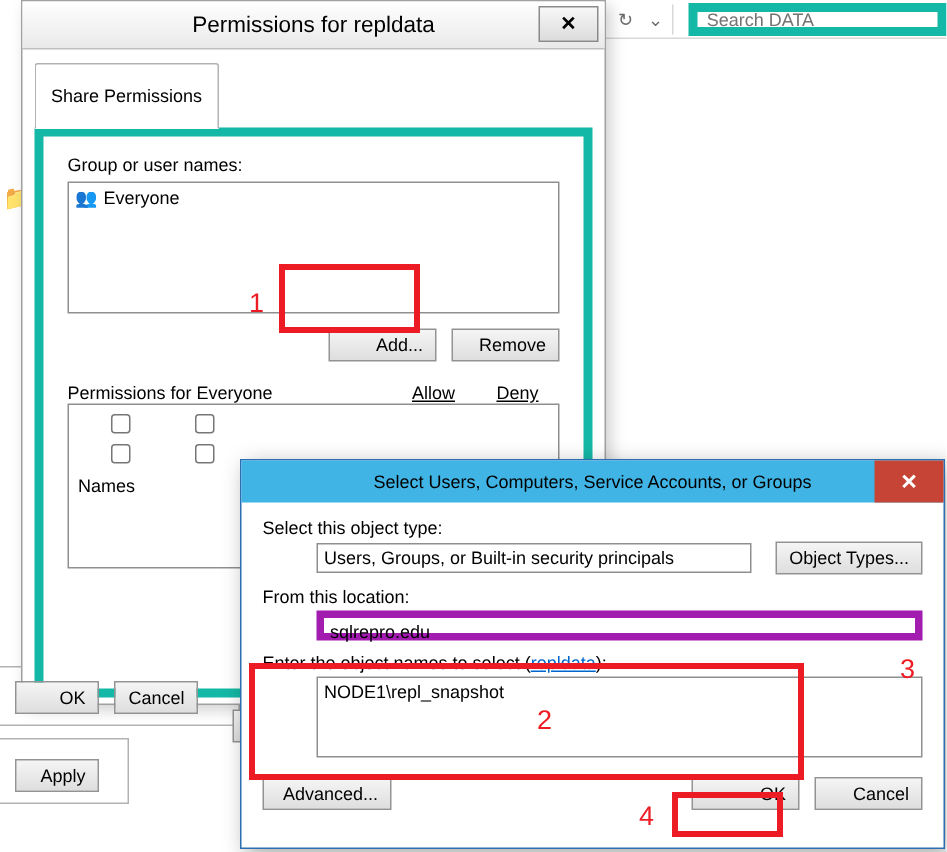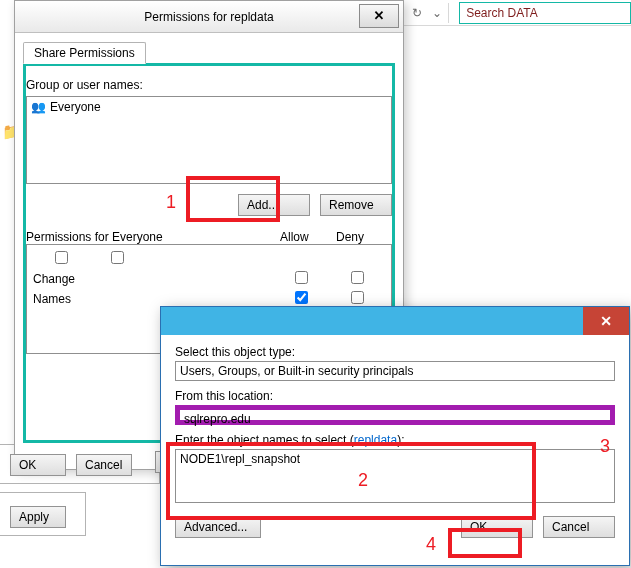--- a/index.html
+++ b/index.html
@@ -28,23 +28,23 @@
     gap: 10px;
     color: #6b6b6b;
     font-size: 12px;
   }
   .divider-v {
     width: 1px; height: 20px; background: #d8d8d8; margin: 0 6px;
   }
   .search-box {
     flex: 1;
     height: 22px;
-    border: 1px solid #14b8a6;
+    border: 6px solid #14b8a6;
     padding: 0 6px;
-    color: #7f1d1d;
+    color: #737373;
     display: flex; align-items: center;
     background: #fff;
     margin-left: 4px;
   }
   .folder-left {
     position: absolute;
     left: 2px; top: 122px;
     font-size: 16px;
   }
 
@@ -59,51 +59,51 @@
     box-shadow: 3px 3px 10px rgba(0,0,0,.2);
   }
   .dlg-perm .titlebar {
     height: 32px;
     background: linear-gradient(#fff,#e9e9e9);
     border-bottom: 1px solid #bfbfbf;
     display: flex; align-items: center; justify-content: center;
     position: relative;
   }
   .dlg-perm .titlebar .title {
-    font-size: 12px;
+    font-size: 15px;
   }
   .close-x {
     position: absolute; right: 4px; top: 3px;
     width: 40px; height: 24px;
     border: 1px solid #8a8a8a;
     background: linear-gradient(#f7f7f7,#dcdcdc);
     text-align: center;
     line-height: 22px;
     font-size: 13px;
     font-weight: bold;
   }
 
   .tab-row {
     margin: 8px 8px 0 8px;
   }
   .tab {
     display: inline-block;
-    padding: 3px 10px;
+    padding: 14px 10px;
     border: 1px solid #b3b3b3;
     border-bottom-color: #fff;
     background: #fff;
     position: relative;
     top: 1px;
     border-radius: 2px 2px 0 0;
   }
   .tab-panel {
     margin: 0 8px 8px 8px;
-    border: 3px solid #14b8a6;
+    border: 6px solid #14b8a6;
     height: 380px;
-    padding: 12px 0;
+    padding: 12px 16px;
   }
 
   .section-label { margin-bottom: 4px; }
   .userlist {
     border: 1px solid #8f8f8f;
     height: 88px;
     background: #fff;
     padding: 2px;
   }
   .userlist-item {
@@ -115,32 +115,32 @@
   .btnrow-right {
     display: flex; justify-content: flex-end; gap: 10px;
     margin-top: 10px;
   }
   .winbtn {
     min-width: 72px;
     height: 22px;
     border: 1px solid #939393;
     background: linear-gradient(#f5f5f5,#dedede);
     font-size: 12px;
-    text-align: left;
+    text-align: right;
     line-height: 20px;
     padding: 0 8px;
     cursor: default;
   }
 
   .perm-header {
     display: flex;
     margin-top: 14px;
   }
   .perm-header .name-col { flex: 1; }
-  .perm-header .hcol { width: 56px; text-align: left; }
+  .perm-header .hcol { width: 56px; text-align: center; text-decoration: underline; }
   .perm-grid {
     border: 1px solid #8f8f8f;
     padding: 4px 6px 0px 6px;
     height: 110px;
   }
   .perm-row { display: flex; align-items: center; height: 20px; }
   .perm-row .name-col { flex: 1; }
   .perm-row .ck { width: 56px; text-align: center; }
   .perm-row input[type=checkbox]{ margin:0; }
 
@@ -208,21 +208,21 @@
   .titlebar2 .closeb {
     position:absolute; right:0; top:0;
     width:46px; height:28px;
     background:#c64436;
     color:#fff; text-align:center; line-height:28px;
     font-size:14px; font-weight:bold;
   }
   .dlg-select .body {
     padding: 10px 14px;
   }
-  .fieldrow { display:flex; align-items:center; gap:16px; margin-bottom:8px; }
+  .fieldrow { display:flex; align-items:center; gap:16px; margin-bottom:8px;margin-left:36px; }
   .fieldrow .grow { flex:1; }
   .txtinput {
     border: 1px solid #8f8f8f;
     height: 20px;
     padding: 0 4px;
     width: 100%;
     font-size:12px;
   }
   .readonly-field {
     border: 5px solid #a21caf;
@@ -293,21 +293,20 @@
       <div class="name-col">Permissions for Everyone</div>
       <div class="hcol">Allow</div>
       <div class="hcol">Deny</div>
     </div>
     <div class="perm-grid">
       <div class="perm-row">
         <div class="ck"><input type="checkbox" style=""></div>
         <div class="ck"><input type="checkbox" style=""></div>
       </div>
       <div class="perm-row">
-        <div class="name-col">Change</div>
         <div class="ck"><input type="checkbox" style=""></div>
         <div class="ck"><input type="checkbox" style=""></div>
       </div>
       <div class="perm-row">
         <div class="name-col">Names</div>
         <div class="ck"><input type="checkbox" checked="" style=""></div>
         <div class="ck"><input type="checkbox" style=""></div>
       </div>
     </div>
   </div>
@@ -322,28 +321,30 @@
 <div class="back-btn-strip">
   <div class="winbtn" style="min-width:56px">OK</div>
   <div class="winbtn" style="min-width:56px">Cancel</div>
 </div>
 <div class="back-apply">
   <div class="winbtn" style="min-width:56px">Apply</div>
 </div>
 
 <div class="dlg-select">
   <div class="titlebar2">
+    <span class="title">Select Users, Computers, Service Accounts, or Groups</span>
     <div class="closeb">✕</div>
   </div>
   <div class="body">
     <div class="lbl">Select this object type:</div>
     <div class="fieldrow">
       <div class="grow">
         <input class="txtinput" value="Users, Groups, or Built-in security principals" style="">
       </div>
+      <div class="winbtn" style="min-width:96px">Object Types...</div>
     </div>
 
     <div class="lbl">From this location:</div>
     <div class="fieldrow">
       <div class="grow">
         <div class="readonly-field">sqlrepro.edu</div>
       </div>
     </div>
 
     <div class="lbl">

